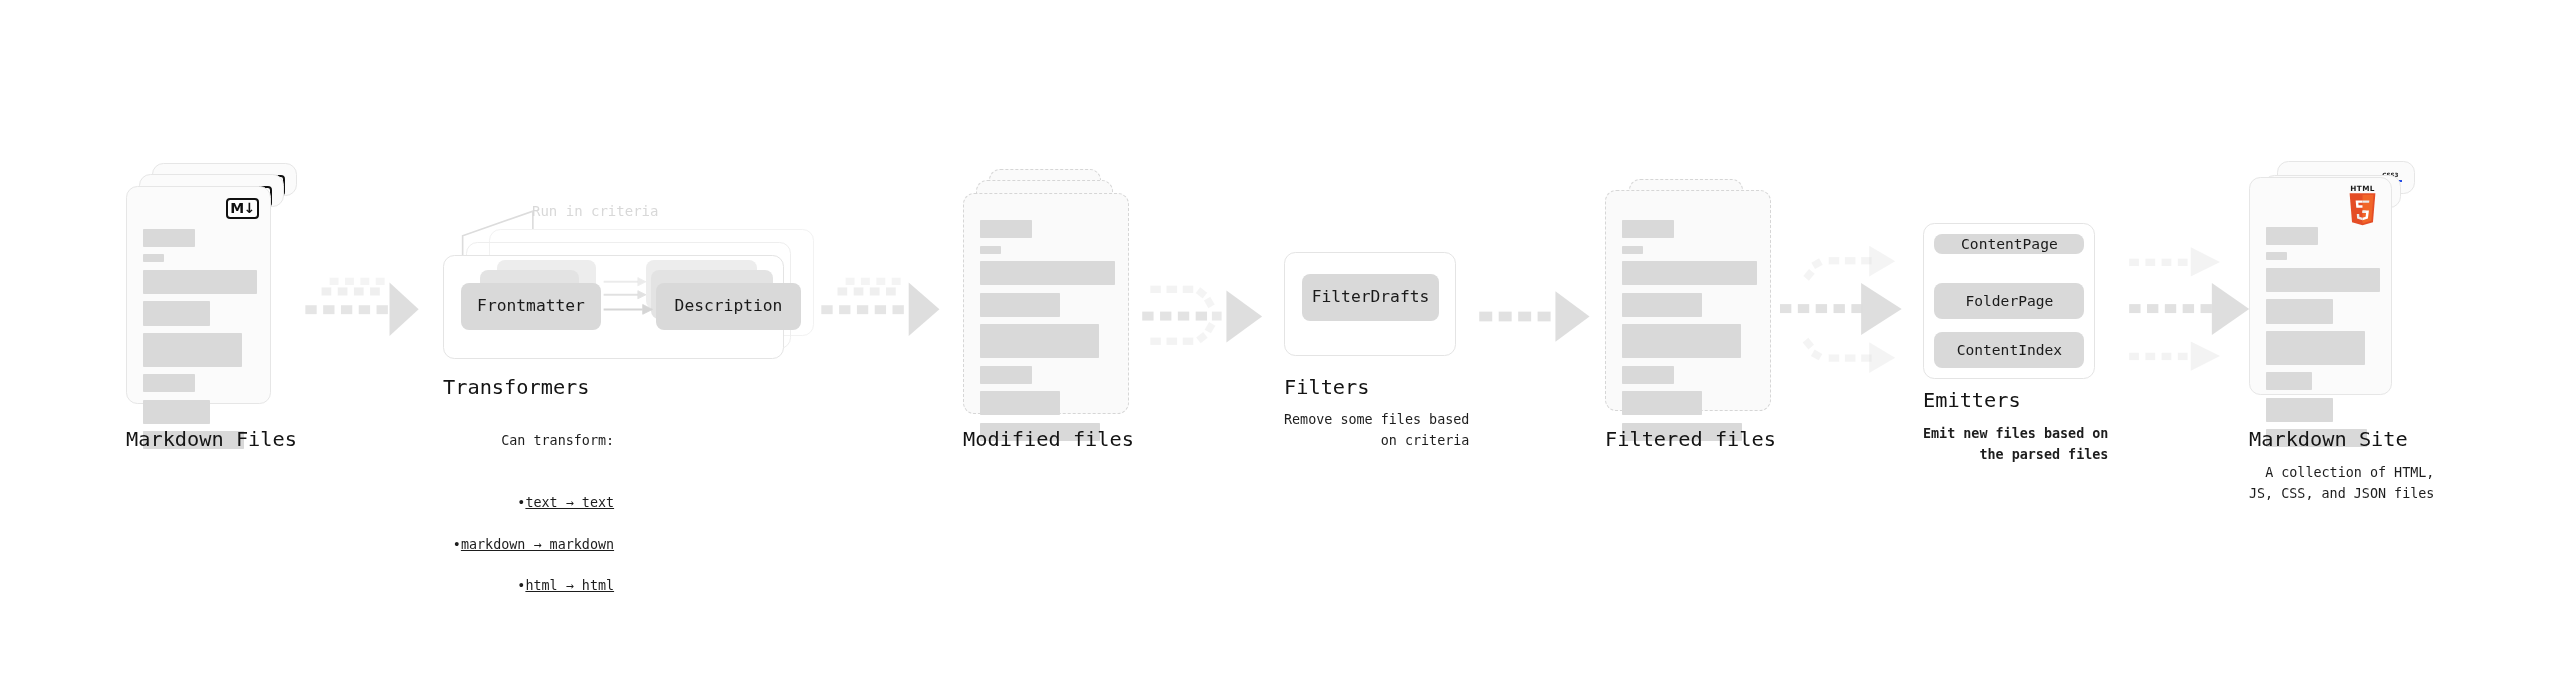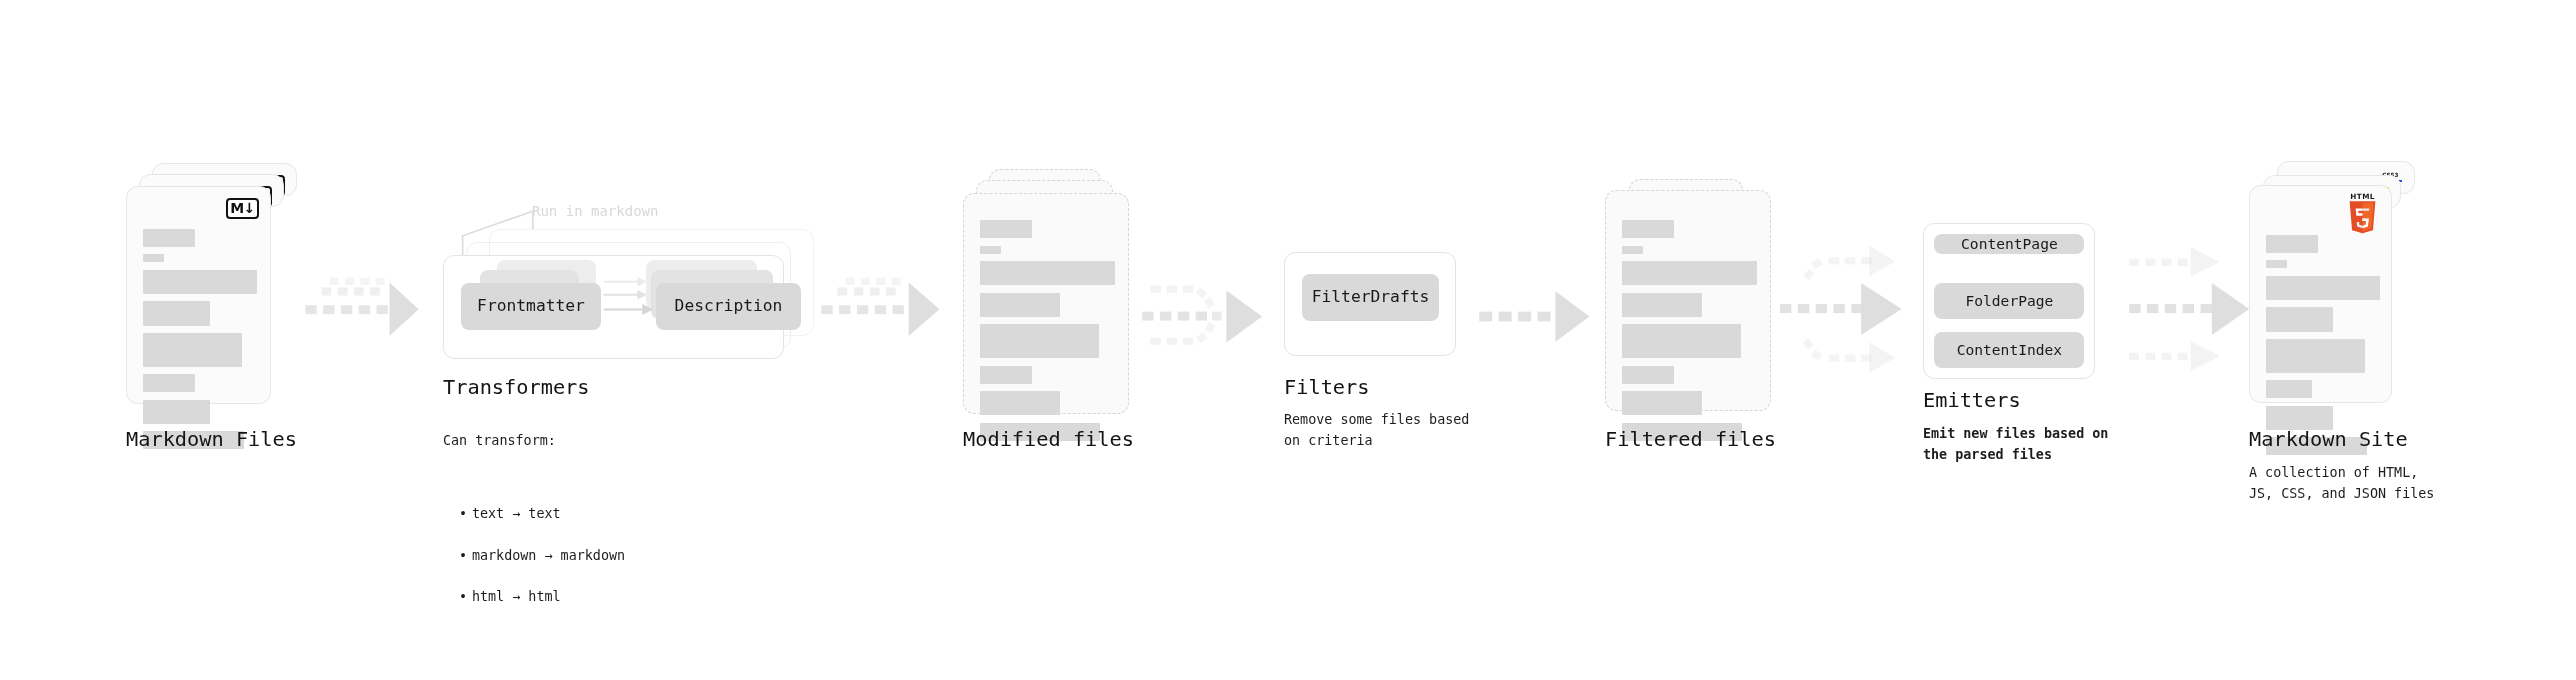--- a/index.html
+++ b/index.html
@@ -91,22 +91,23 @@
   
   .title {
     position: absolute;
     font-size: 20.3px; color: #141414; white-space: nowrap; letter-spacing: 0px;
     font-family: "DejaVu Sans Mono", "Liberation Mono", monospace;
   }
   .caption {
     position: absolute;
     font-size: 13.4px; color: #1d1d1d; line-height: 1.55; white-space: pre-line;
     font-family: "DejaVu Sans Mono", "Liberation Mono", monospace;
-  }
-  .caption ul { list-style: none; margin: 11px; padding: 0; }
+    text-align: right;
+  }
+  .caption ul { list-style: none; margin: 0; padding: 0; text-decoration: underline; }
   .caption li { white-space: nowrap; }
   .caption li::before { content: "\2022"; display: inline-block; width: 13px; padding-left: 4.9px; }
   .annot {
     position: absolute;
     font-size: 14px; color: #d8d8d8; white-space: nowrap;
     font-family: "DejaVu Sans Mono", "Liberation Mono", monospace;
   }
 
   
   .arrow-svg { position: absolute; overflow: visible; }
@@ -164,21 +165,21 @@
         <rect x="87" y="12" width="11" height="9" opacity="0.3"></rect>
       <polygon points="104,18 140,51 104,84" opacity="0.95"></polygon>
     </g>
   </svg>
 
   <div class="node" style="left:443px; top:203px; width:382px; height:146px;">
 
     <svg class="arrow-svg" style="left:18px; top:0px;" width="98" height="54" viewBox="0 0 120 66">
       <path d="M2 66 L2 40 L88 10 L88 33" fill="none" stroke="#dcdcdc" stroke-width="2"></path>
     </svg>
-    <div class="annot" style="left:89px; top:0px;">Run in markdown</div>
+    <div class="annot" style="left:89px; top:0px;">Run in criteria</div>
 
     <div class="group-box ghost2" style="left:46px; top:26px; width:325px; height:107px;"></div>
     <div class="group-box ghost1" style="left:23px; top:39px; width:325px; height:107px;"></div>
     <div class="group-box" style="left:0px; top:52px; width:341px; height:104px;"></div>
 
     <div class="chip g2" style="left:54px; top:57px; width:99px; height:49px;"></div>
     <div class="chip g1" style="left:37px; top:67px; width:99px; height:49px;"></div>
     <div class="chip" style="left:18px; top:80px; width:140px; height:47px;">
         <span>Frontmatter</span>
       </div>
@@ -373,21 +374,21 @@
     <div class="doc-stack" style="width:187px;height:260px;">
       <div class="doc-card" style="left:28px; top:0px; width:138px; height:32.5px;">
         <div class="css-badge">
           <span class="css-word">CSS3</span>
           <span class="css-bar"></span>
         </div>
       </div>
       <div class="doc-card" style="left:14px; top:14px; width:138px; height:32.5px;">
         <div class="js-badge"></div>
       </div>
-      <div class="doc-card" style="left:0px; top:24px; width:143px; height:218px;padding-left:40px;">
+      <div class="doc-card" style="left:0px; top:16px; width:143px; height:218px;padding-left:40px;">
         <div class="html5-badge">
           <span class="h5-word">HTML</span>
           <span class="h5-shield">
             <svg width="29" height="32.5" viewBox="0 0 36 40">
               <polygon points="2,0 34,0 31,36 18,40 5,36" fill="#e44d26"></polygon>
               <polygon points="18,2 31.6,2 29,34.2 18,37.6" fill="#f16529"></polygon>
               <polygon points="18,9 9.5,9 10.3,18 18,18 18,15 13.1,15 12.8,12 18,12" fill="#ffffff"></polygon>
               <polygon points="18,21.5 18,24.5 22.4,24.5 21.9,29.2 18,30.4 18,33.5 24.7,31.6 26,21.5" fill="#ffffff"></polygon>
               <polygon points="18,9 18,12 26.2,12 26.5,9" fill="#ebebeb"></polygon>
               <polygon points="18,18 18,21.5 22,21.5 21.7,24.5 18,24.5 18,30.4 14.1,29.2 13.9,26 10.9,26 11.3,31.6 18,33.5" fill="#ebebeb"></polygon>

